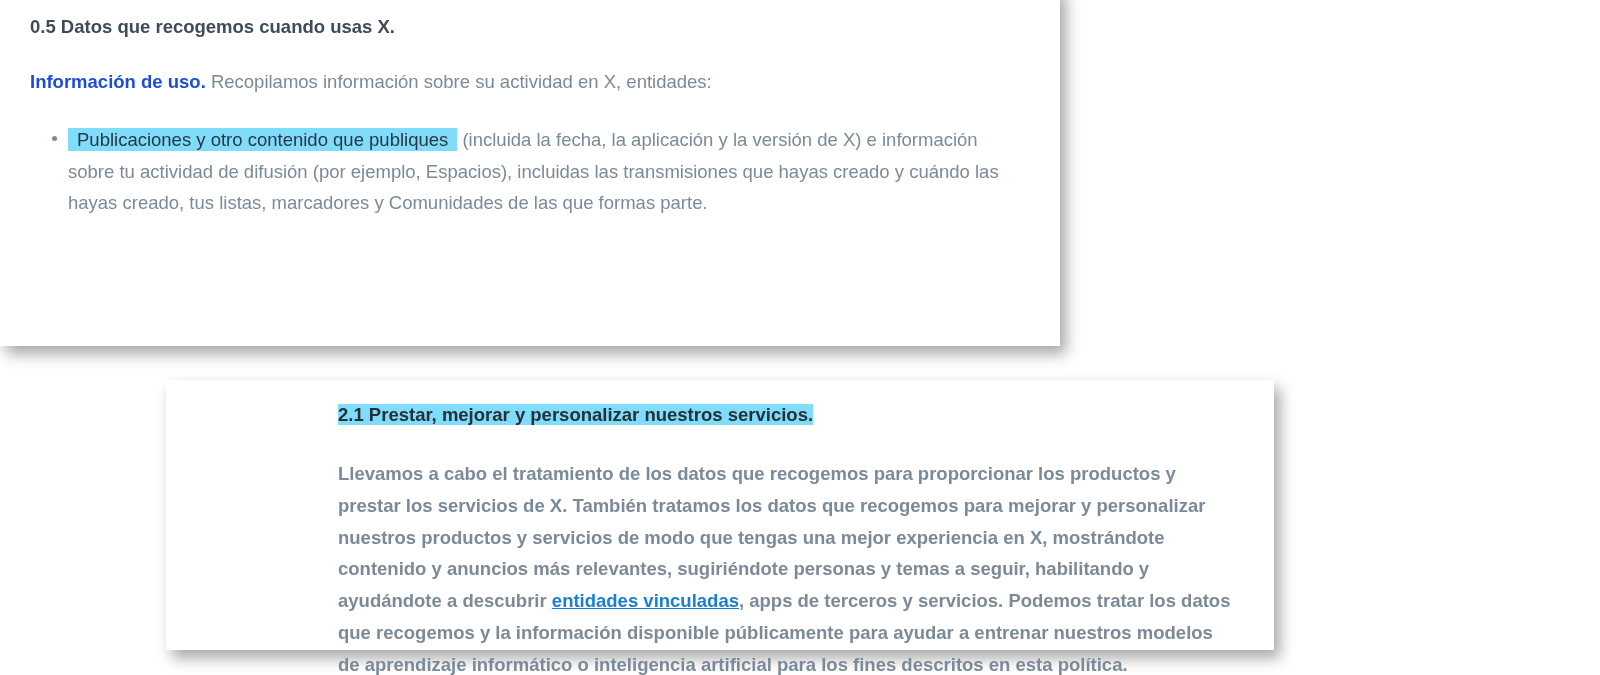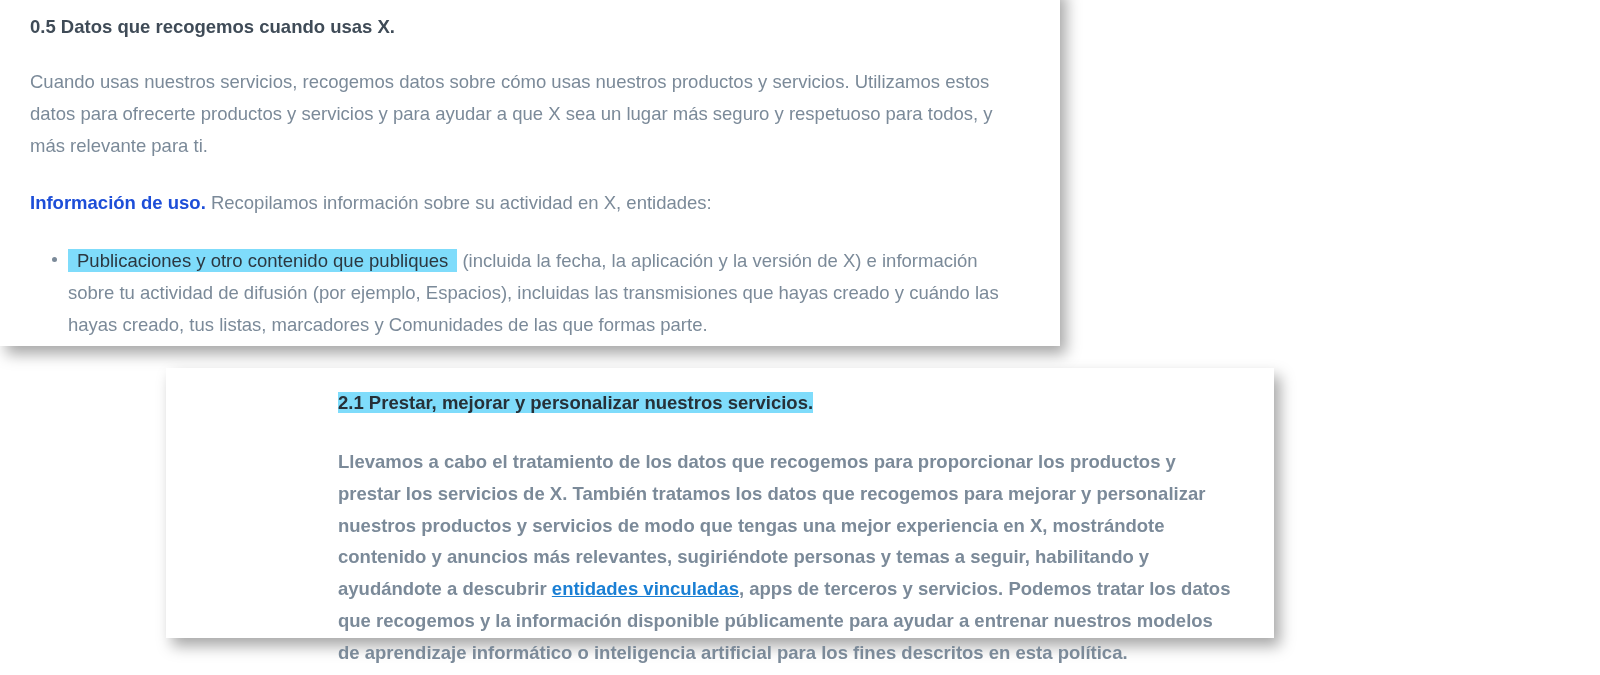--- a/index.html
+++ b/index.html
@@ -27,21 +27,21 @@
     left: 0px;
     top: -14px;
     width: 1060px;
     height: 360px;
     padding: 28px 44px 24px 30px;
   }
 
   
   #card-two {
     left: 166px;
-    top: 368px;
+    top: 380px;
     width: 1108px;
     height: 270px;
     padding: 22px 40px 24px 8px;
   }
 
   h2.section-heading {
     font-size: 18.5px;
     line-height: 1.4;
     font-weight: bold;
     color: #3f4b57;
@@ -110,21 +110,20 @@
     display: inline-block;
   }
 </style>
 </head>
 <body>
 
 <div class="card" id="card-one">
 
   <h2 class="section-heading">0.5 Datos que recogemos cuando usas X.</h2>
 
-  <p class="body-text">Cuando usas nuestros servicios, recogemos datos sobre cómo usas nuestros productos y servicios. Utilizamos estos datos para ofrecerte productos y servicios y para ayudar a que X sea un lugar más seguro y respetuoso para todos, y más relevante para ti.</p>
 
   <p class="body-text"><span class="strong-lead">Información de uso.</span><span> Recopilamos información sobre su actividad en X, entidades:</span></p>
 
   <ul class="bullets">
     <li><span class="dot"></span><span class="hl">Publicaciones y otro contenido que publiques</span><span> (incluida la fecha, la aplicación y la versión de X) e información sobre tu actividad de difusión (por ejemplo, Espacios), incluidas las transmisiones que hayas creado y cuándo las hayas creado, tus listas, marcadores y Comunidades de las que formas parte.</span></li>
   </ul>
 
 </div>
 
 <div class="card" id="card-two">

